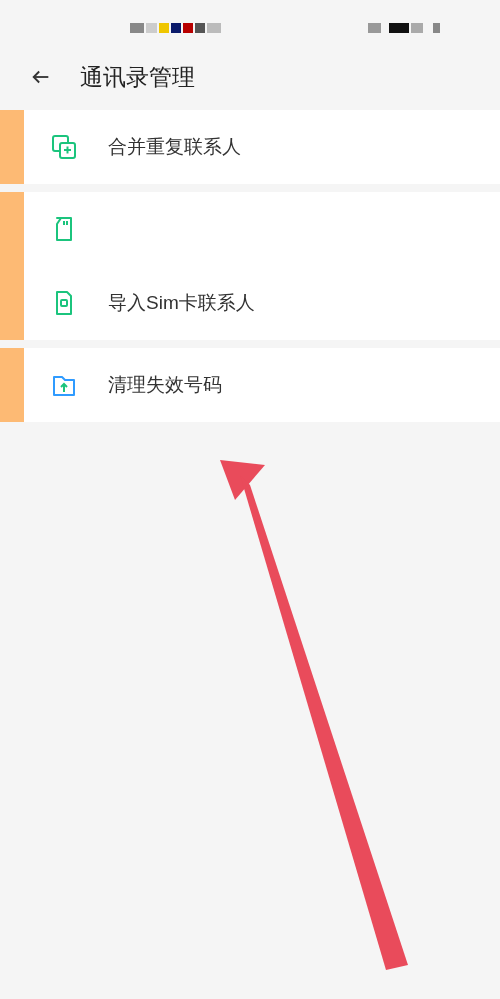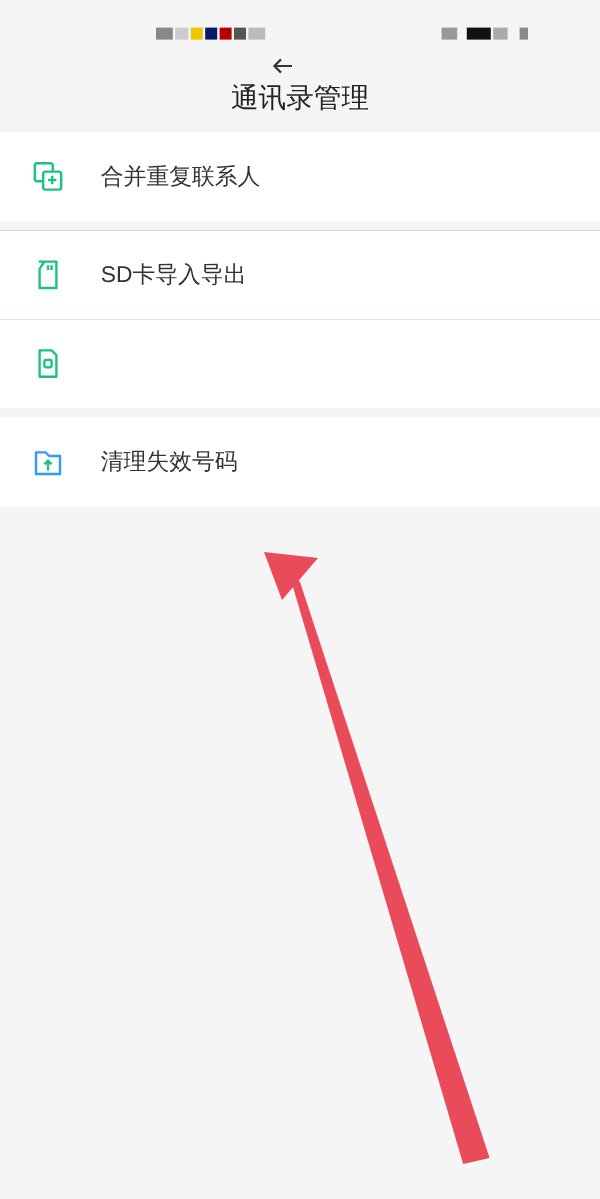--- a/index.html
+++ b/index.html
@@ -42,35 +42,35 @@
     }
     .px-block {
       height: 10px;
     }
     .header {
       height: 66px;
       background: #f5f5f5;
       display: flex;
       align-items: center;
       padding: 0 30px;
-      flex-direction: column;
     }
     .back-icon {
       width: 22px;
       height: 22px;
       margin-right: 28px;
     }
     .header-title {
       font-size: 23px;
       color: #222;
       font-weight: 400;
     }
     .section {
-      background: #be185d;
+      background: #fdba74;
       margin-bottom: 8px;
+      padding-left: 24px;
     }
     .list-item {
       height: 74px;
       display: flex;
       align-items: center;
       padding: 0 18px;
       background: #fff;
     }
     .item-icon {
       width: 44px;
@@ -142,29 +142,29 @@
 
 <div class="section">
   <div class="list-item">
     <span class="item-icon">
       <svg width="28" height="28" viewBox="0 0 28 28" fill="none" stroke="#1BC47D" stroke-width="2">
         <path d="M7 3 L21 3 L21 25 L7 25 L7 9 L11 3 Z" stroke-linejoin="round"></path>
         <line x1="14" y1="6" x2="14" y2="10"></line>
         <line x1="17" y1="6" x2="17" y2="10"></line>
       </svg>
     </span>
-    <span class="item-label">SD卡导入导出</span>
   </div>
   <div class="list-item">
     <span class="item-icon">
       <svg width="28" height="28" viewBox="0 0 28 28" fill="none" stroke="#1BC47D" stroke-width="2">
         <path d="M7 3 L17 3 L21 7 L21 25 L7 25 Z" stroke-linejoin="round"></path>
         <rect x="11" y="11" width="6" height="6" rx="1"></rect>
       </svg>
     </span>
+    <span class="item-label">导入Sim卡联系人</span>
   </div>
 </div>
 
 <div class="section">
   <div class="list-item">
     <span class="item-icon">
       <svg width="28" height="28" viewBox="0 0 28 28" fill="none" stroke-width="2">
         <path d="M4 24 L4 6 L12 6 L15 9 L24 9 L24 24 Z" stroke="#2F9BFF" stroke-linejoin="round"></path>
         <line x1="14" y1="21" x2="14" y2="13" stroke="#1BC47D"></line>
         <polyline points="11,16 14,13 17,16" stroke="#1BC47D" fill="none"></polyline>

